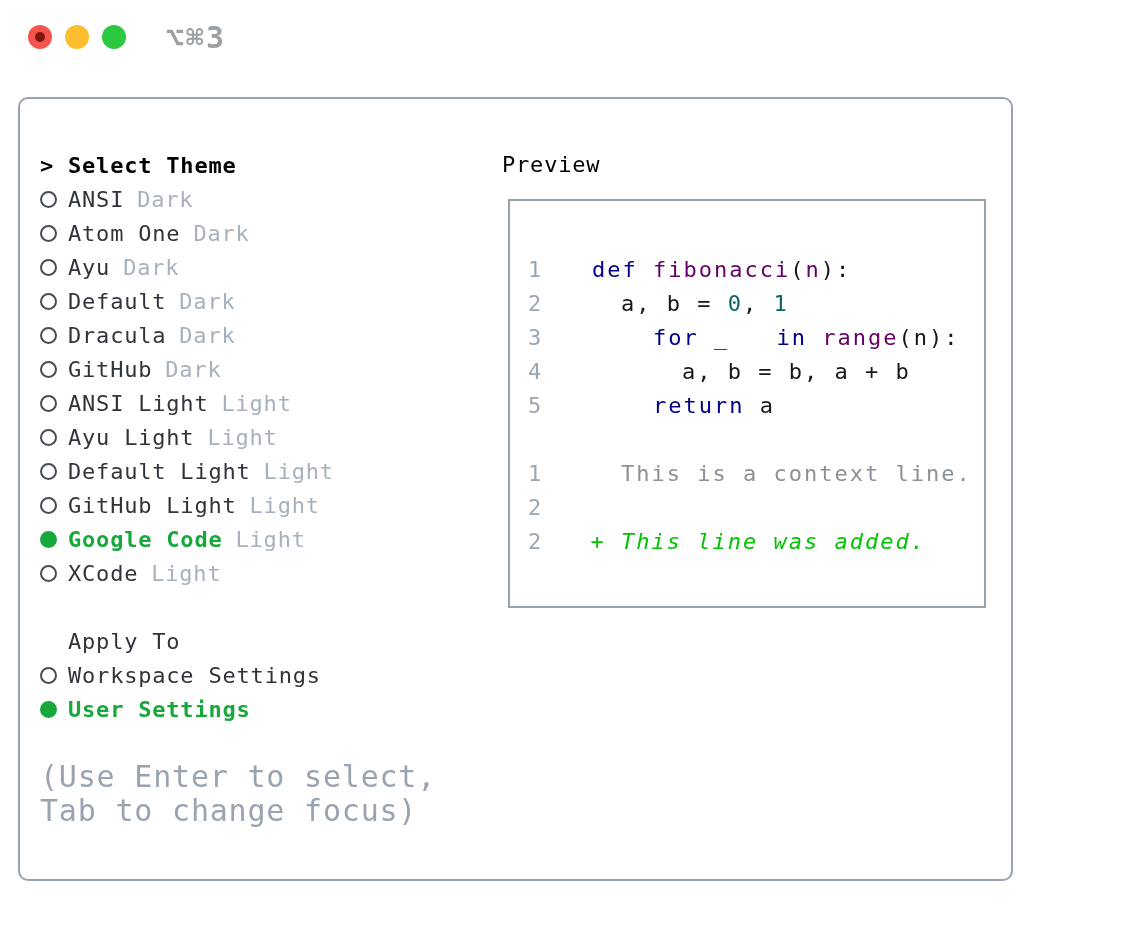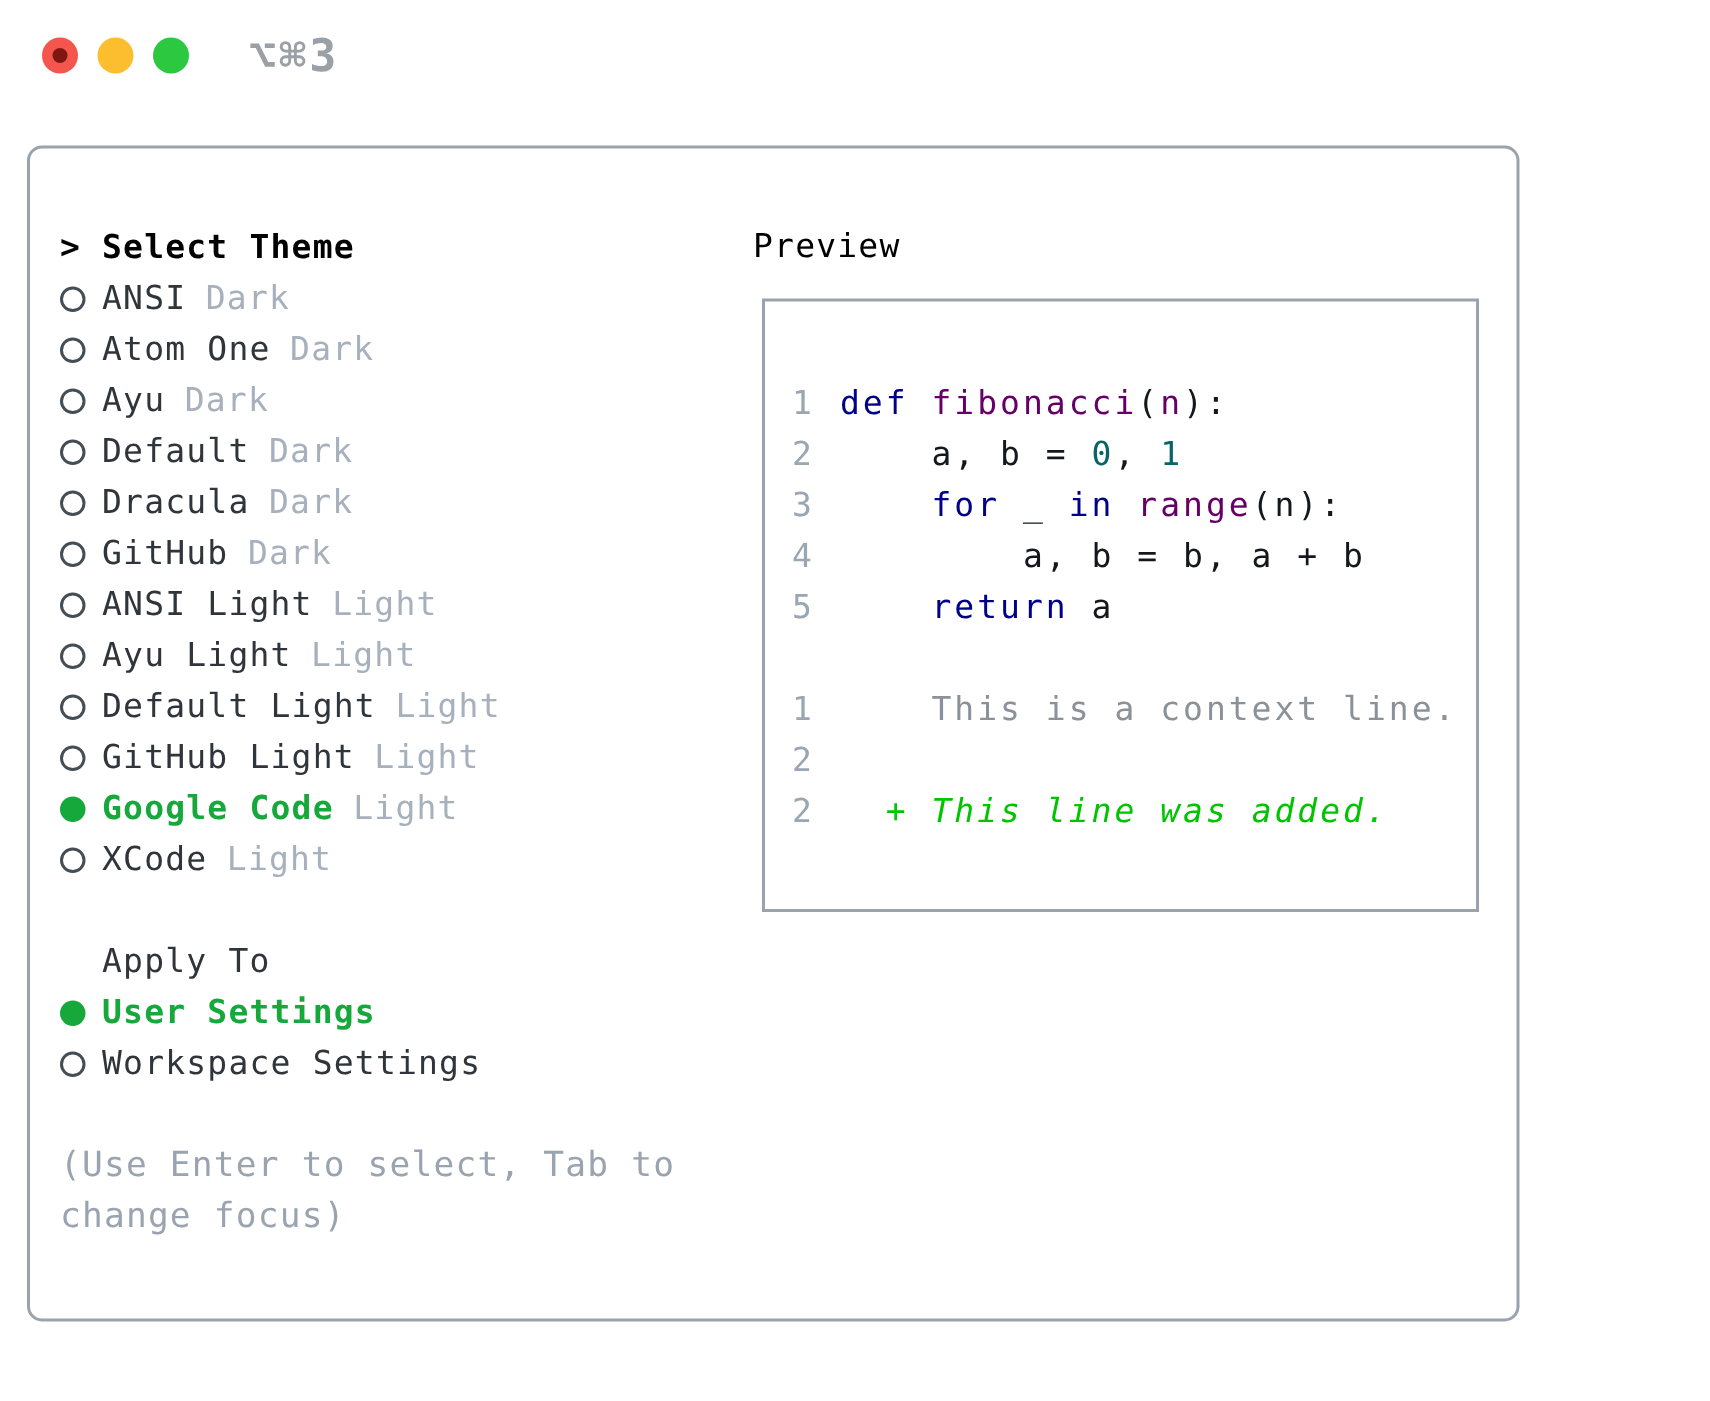--- a/index.html
+++ b/index.html
@@ -28,34 +28,34 @@
   
   .left-col{position:absolute;left:20px;top:49px;width:440px;}
   .row{height:34px;display:flex;align-items:center;font-size:22px;letter-spacing:0.8px;color:#2f353b;white-space:pre;}
   .marker{width:28px;flex:none;display:flex;align-items:center;font-weight:bold;color:#000;}
   .radio{width:13px;height:13px;border:2px solid #454d55;border-radius:50%;box-sizing:content-box;}
   .radio.on{background:#17a83c;border-color:#17a83c;}
   .hdr{font-weight:bold;color:#000;}
   .variant{color:#a6b1bd;margin-left:13px;}
   .sel-name{color:#17a83c;font-weight:bold;}
   .spacer{height:34px;}
-  .help{color:#99a4b0;font-size:23px;letter-spacing:0.8px;line-height:34px;margin-top:34px;white-space:normal;}
+  .help{color:#99a4b0;font-size:30px;letter-spacing:0.8px;line-height:34px;margin-top:34px;white-space:normal;}
 
   
   .preview-title{position:absolute;left:482px;top:49px;height:34px;line-height:34px;font-size:22px;font-weight:normal;color:#000;letter-spacing:0.8px;}
   .preview-box{
     position:absolute;left:488px;top:100px;width:474px;height:405px;
     border:2px solid #9aa3ad;background:#fff;box-sizing:content-box;
   }
   .codewrap{padding:52px 0 0 18px;font-size:22px;letter-spacing:2px;}
   .cline{height:34px;line-height:34px;display:flex;white-space:pre;}
   .lnum{width:32px;flex:none;color:#9aa6b2;}
   .diff-block{margin-top:34px;}
   .seg-plain{color:#14181c;}
-  .seg-kw{color:#000088;}
+  .seg-kw{color:#000088;margin-left:32px;}
   .seg-fn{color:#660066;}
   .seg-num{color:#066666;}
   .seg-ctx{color:#8b9198;margin-top:12px;}
   .seg-del{color:#c6391f;}
   .seg-add{color:#00c400;font-style:italic;}
 </style>
 </head>
 <body>
 
 <div class="window">
@@ -140,26 +140,26 @@
 
       <div class="spacer"></div>
 
       <div class="row">
         <span class="marker"></span>
         <span>Apply To</span>
       </div>
 
       <div id="apply-list">
           <div class="row">
+    <span class="marker"><span class="radio"></span></span>
+    <span class="tname">Workspace Settings</span>
+  </div>
+          <div class="row">
     <span class="marker"><span class="radio on"></span></span>
     <span class="tname sel-name">User Settings</span>
-  </div>
-          <div class="row">
-    <span class="marker"><span class="radio"></span></span>
-    <span class="tname">Workspace Settings</span>
   </div>
         </div>
 
       <div class="help">(Use Enter to select, Tab to change focus)</div>
     </div>
 
     <div class="preview-title">Preview</div>
 
     <div class="preview-box">
       <div class="codewrap">

